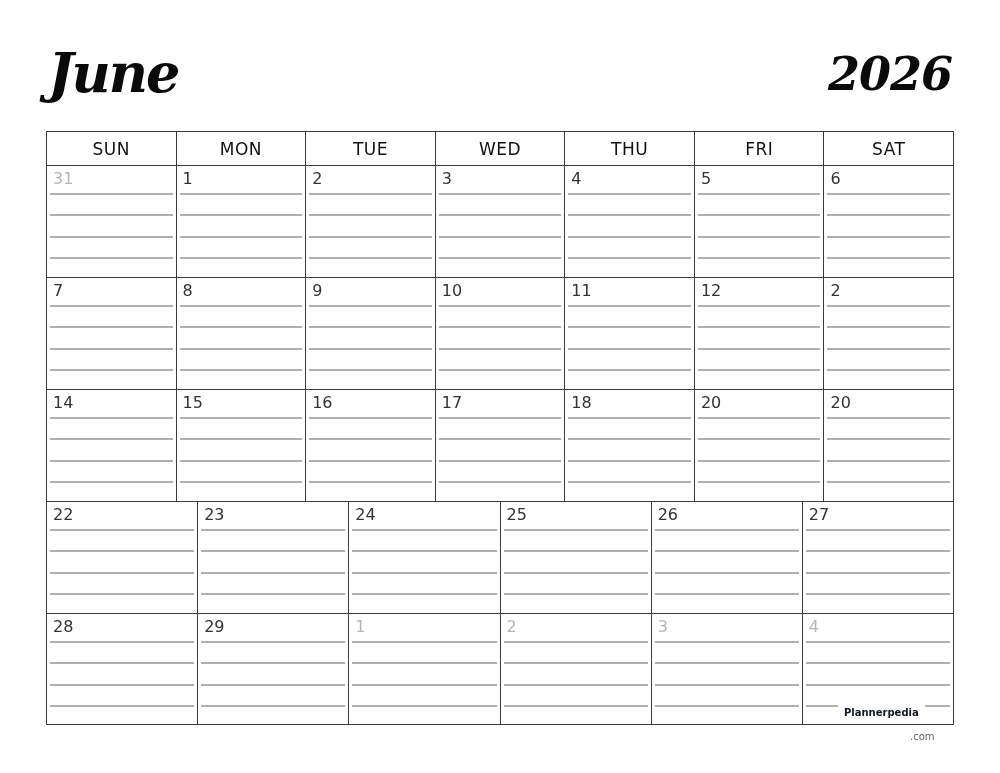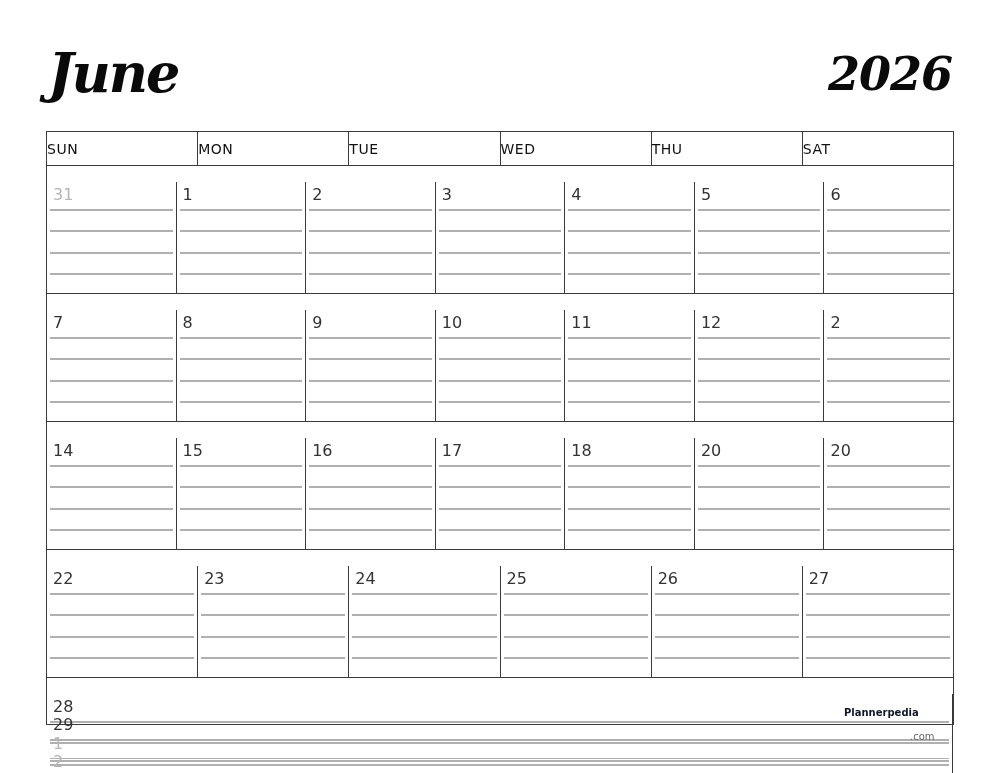--- a/index.html
+++ b/index.html
@@ -1,25 +1,25 @@
 <!DOCTYPE html>
 <html><head>
 <meta charset="utf-8">
 <style>
   html, body { margin:0; padding:0; background:#ffffff; }
   body { width:1000px; height:773px; position:relative; overflow:hidden; font-family:"DejaVu Sans", sans-serif; color:#222; }
   .month { position:absolute; left:48px; top:38px; font-family:"DejaVu Serif", serif; font-style:italic; font-weight:bold; font-size:54px; color:#0a0a0a; letter-spacing:-2px; line-height:70px; }
   .year { position:absolute; right:48px; top:44px; font-family:"DejaVu Serif", serif; font-style:italic; font-weight:bold; font-size:46px; color:#0a0a0a; letter-spacing:-1px; line-height:60px; }
   .grid { position:absolute; left:46px; top:131px; width:908px; height:594px; box-sizing:border-box; border:1.5px solid #3a3a3a; }
   .head { position:absolute; left:0; top:0; width:100%; height:34px; display:flex; border-bottom:1.5px solid #3a3a3a; box-sizing:border-box; }
-  .hcell { flex:1; text-align:left; font-size:14px; line-height:34px; color:#111; border-right:1.5px solid #3a3a3a; letter-spacing:0.5px; }
+  .hcell { flex:1; text-align:center; font-size:17px; line-height:34px; color:#111; border-right:1.5px solid #3a3a3a; letter-spacing:0.5px; }
   .hcell:last-child { border-right:none; }
   .body { position:absolute; left:0; top:34px; width:100%; height:558px; }
-  .row { display:flex; height:112px; box-sizing:border-box; border-bottom:1.5px solid #3a3a3a;margin-top:16px; }
-  .row:last-child { border-bottom:none; height:110px;flex-direction:column; }
+  .row { display:flex; height:112px; box-sizing:border-box; border-bottom:1.5px solid #3a3a3a; }
+  .row:last-child { border-bottom:none; height:110px; }
   .cell { flex:1; position:relative; border-right:1.5px solid #3a3a3a; box-sizing:border-box; }
   .cell:last-child { border-right:none; }
   .num { position:absolute; left:6px; top:2px; font-size:16px; color:#333; line-height:22px; }
   .num.muted { color:#b5b5b5; }
   .ln { position:absolute; left:3px; right:3px; height:1.5px; background:#b0b0b0; }
   .brand { position:absolute; left:838px; top:705px; background:#fff; padding:0 6px; font-weight:bold; font-size:10px; color:#0f172a; line-height:16px; }
   .brand-sub { position:absolute; left:910px; top:731px; font-size:10px; color:#666; line-height:12px; }
 </style>
 </head>
 <body>
@@ -27,20 +27,21 @@
 <div class="month">June</div>
 <div class="year">2026</div>
 
 <div class="grid">
   <div class="head">
     <div class="hcell">SUN</div>
     <div class="hcell">MON</div>
     <div class="hcell">TUE</div>
     <div class="hcell">WED</div>
     <div class="hcell">THU</div>
+    <div class="hcell">FRI</div>
     <div class="hcell">SAT</div>
   </div>
   <div class="body" id="cal-body">
       <div class="row">
         <div class="cell">
           <span class="num muted">31</span>
           <div class="ln" style="top: 27px;"></div>
           <div class="ln" style="top: 48px;"></div>
           <div class="ln" style="top: 70px;"></div>
           <div class="ln" style="top: 91px;"></div>

